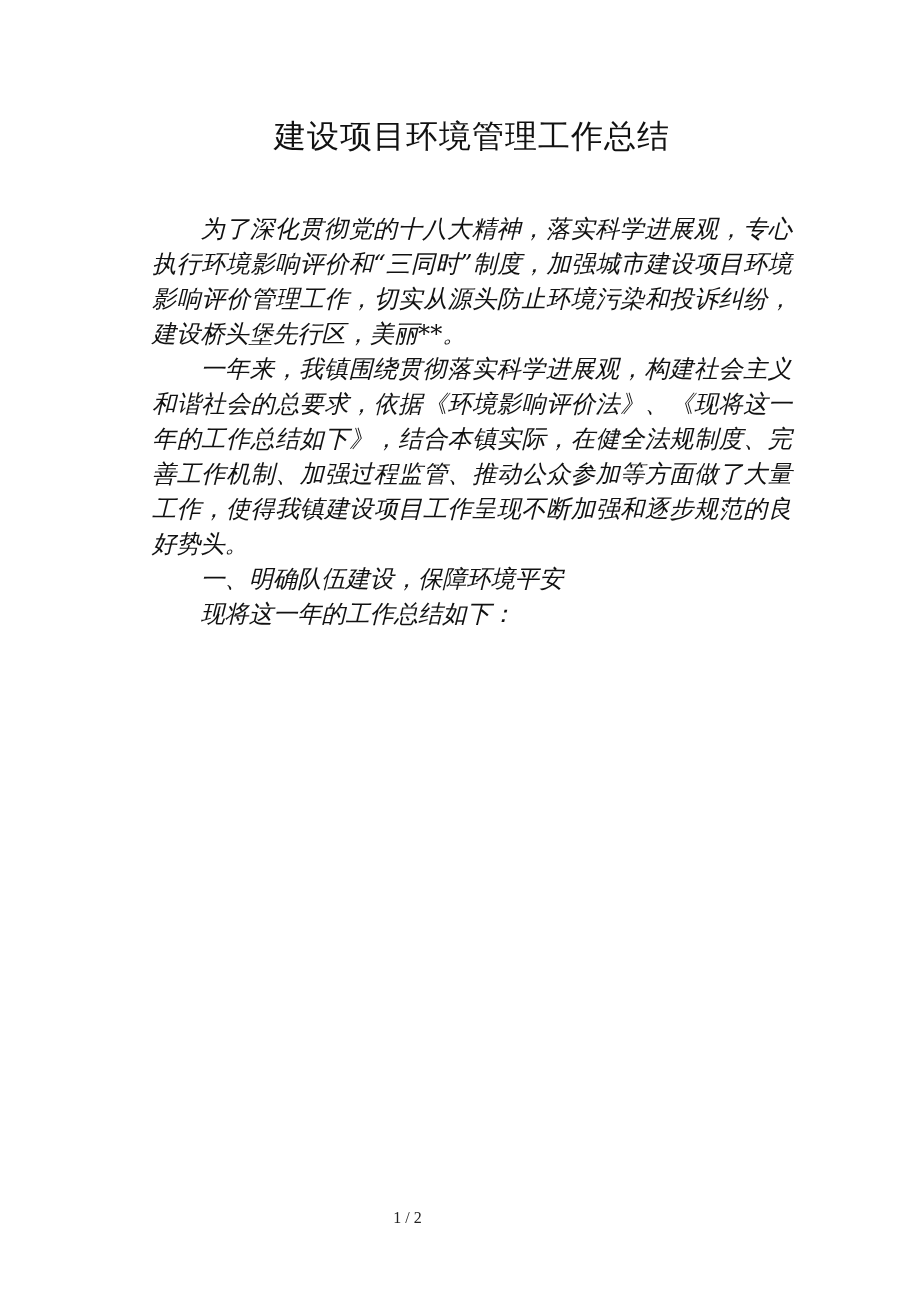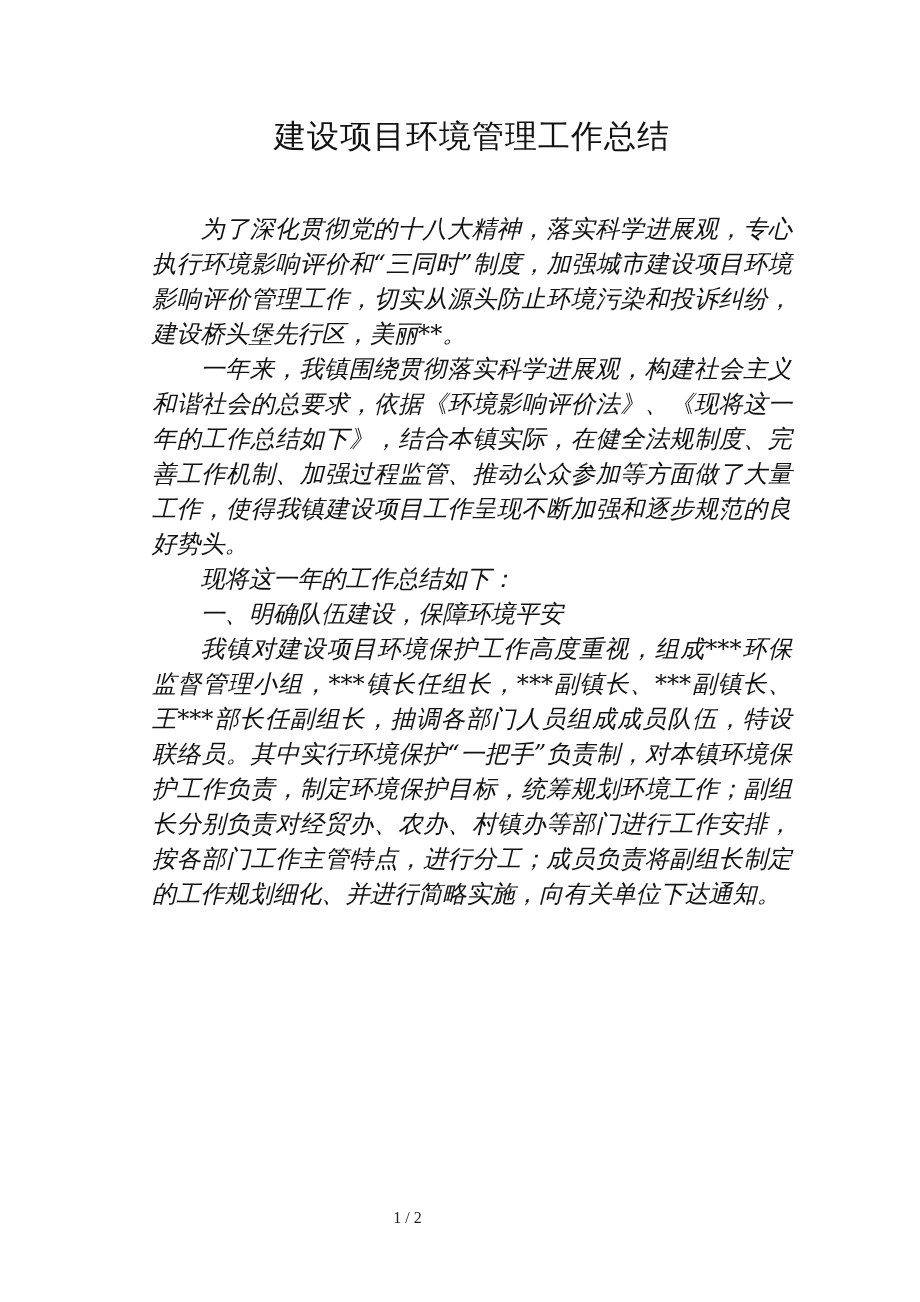--- a/index.html
+++ b/index.html
@@ -65,19 +65,18 @@
   </style>
 </head>
 <body>
 
 <div class="page">
   <h1 class="title">建设项目环境管理工作总结</h1>
 
   <div class="body-text">
     <p class="para">为了深化贯彻党的十八大精神，落实科学进展观，专心执行环境影响评价和“三同时”制度，加强城市建设项目环境影响评价管理工作，切实从源头防止环境污染和投诉纠纷，建设桥头堡先行区，美丽**。</p>
     <p class="para">一年来，我镇围绕贯彻落实科学进展观，构建社会主义和谐社会的总要求，依据《环境影响评价法》、《现将这一年的工作总结如下》，结合本镇实际，在健全法规制度、完善工作机制、加强过程监管、推动公众参加等方面做了大量工作，使得我镇建设项目工作呈现不断加强和逐步规范的良好势头。</p>
+    <p class="para">一、明确队伍建设，保障环境平安</p>
     <p class="para">现将这一年的工作总结如下：</p>
-    <p class="para">一、明确队伍建设，保障环境平安</p>
-    <p class="para">我镇对建设项目环境保护工作高度重视，组成***环保监督管理小组，***镇长任组长，***副镇长、***副镇长、王***部长任副组长，抽调各部门人员组成成员队伍，特设联络员。其中实行环境保护“一把手”负责制，对本镇环境保护工作负责，制定环境保护目标，统筹规划环境工作；副组长分别负责对经贸办、农办、村镇办等部门进行工作安排，按各部门工作主管特点，进行分工；成员负责将副组长制定的工作规划细化、并进行简略实施，向有关单位下达通知。</p>
   </div>
 
   <div class="footer">1 / 2</div>
 </div>
 
 </body></html>

